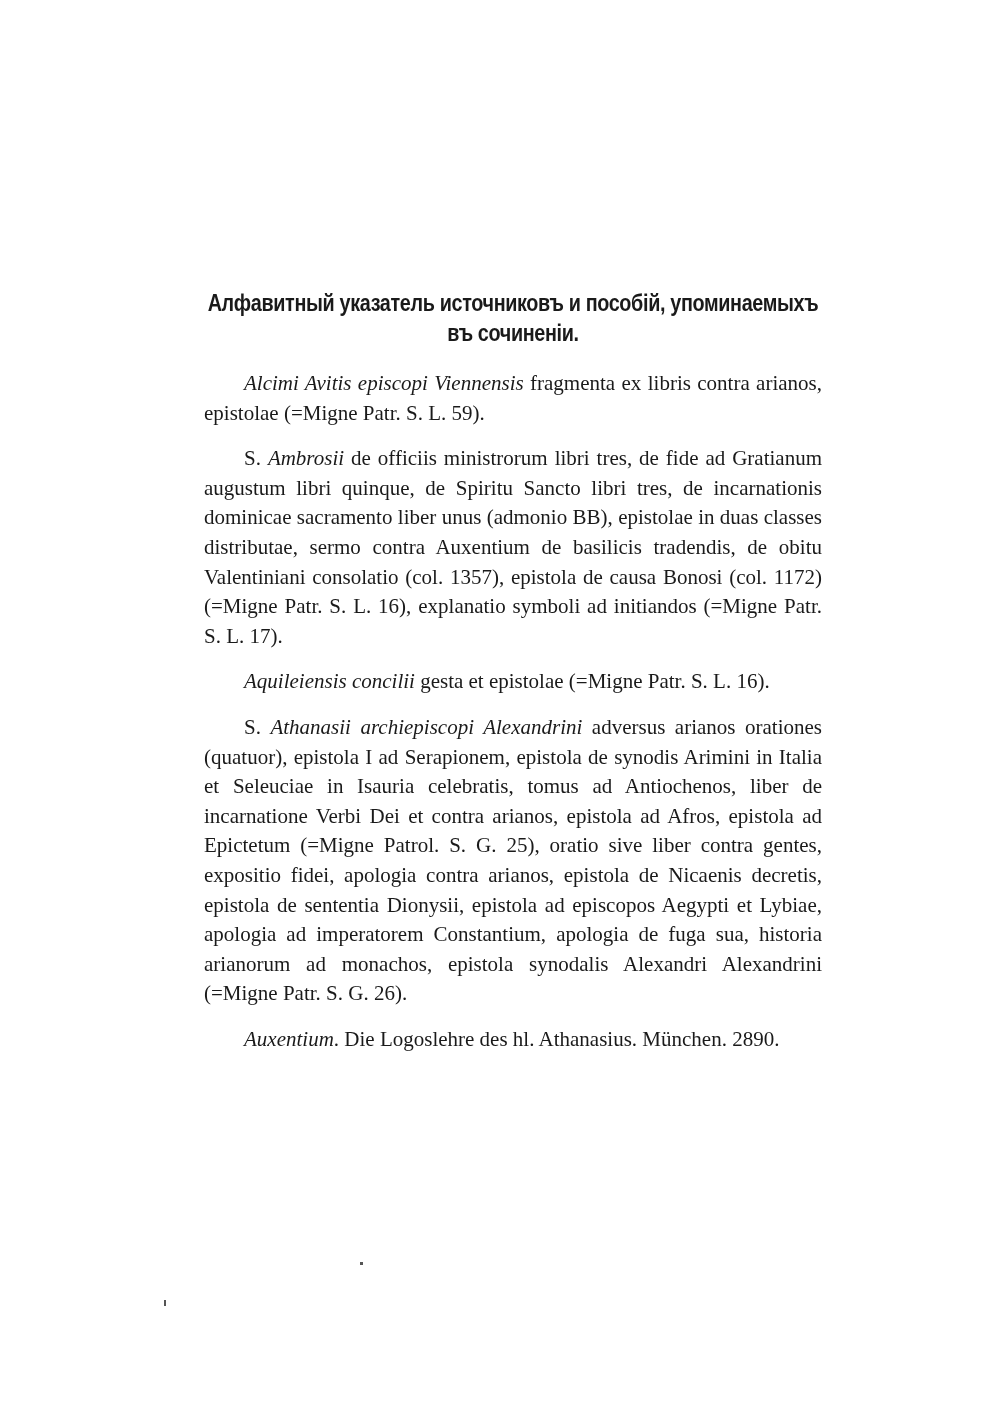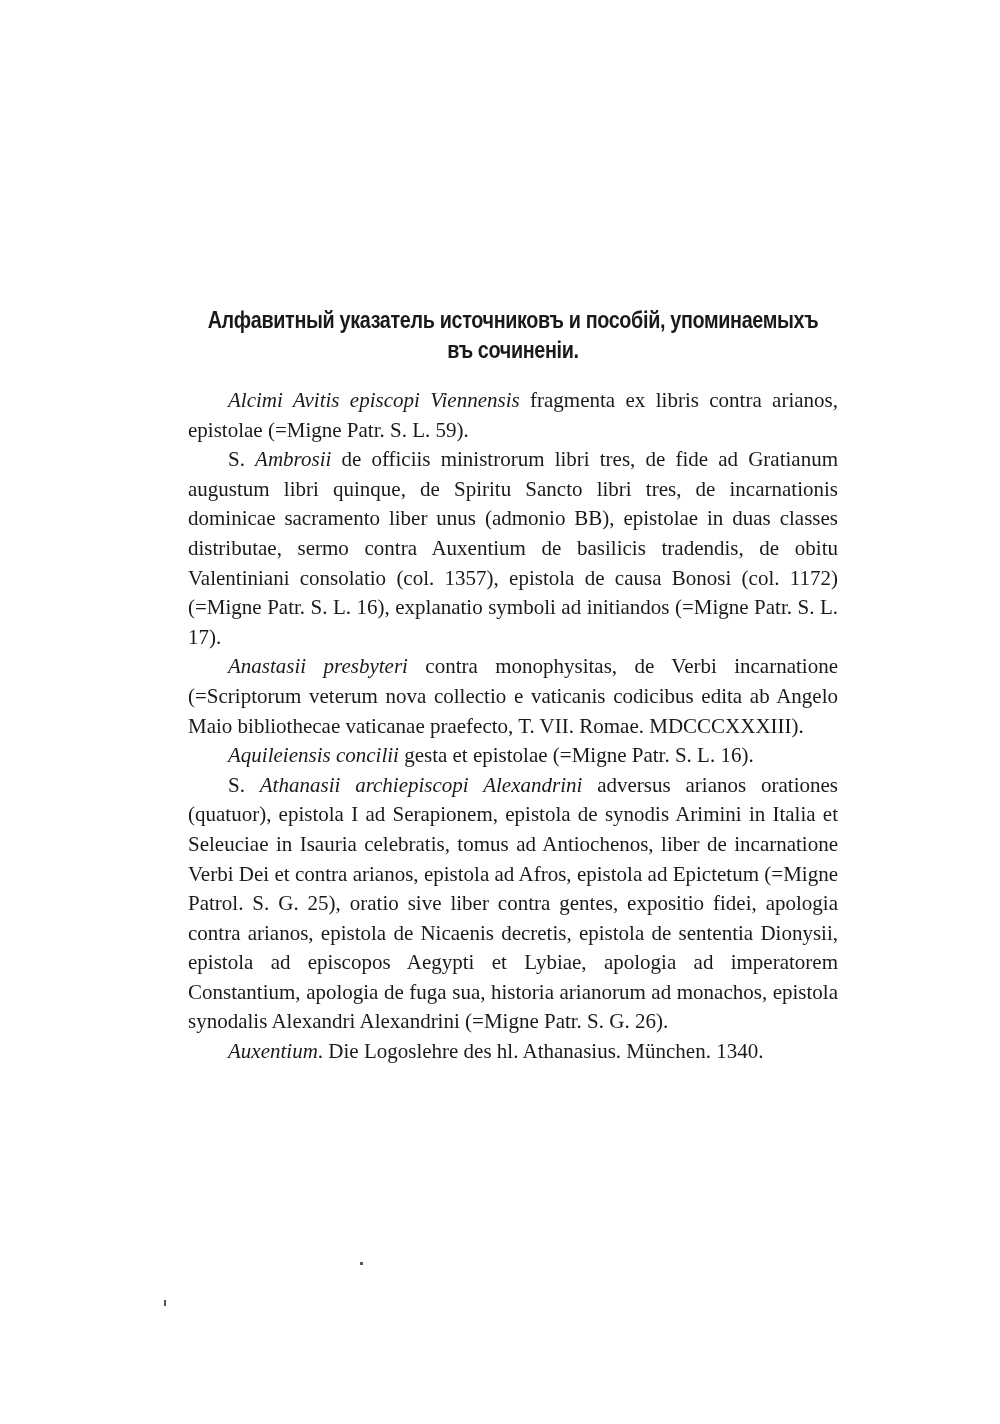--- a/index.html
+++ b/index.html
@@ -10,21 +10,21 @@
     body {
       width: 1000px;
       height: 1424px;
       position: relative;
       overflow: hidden;
       color: #1a1a1a;
     }
     .page {
       position: absolute;
       left: 188px;
-      top: 305px;
+      top: 288px;
       width: 650px;
     }
     .heading {
       font-family: "Liberation Sans", sans-serif;
       font-weight: bold;
       font-size: 23px;
       line-height: 30px;
       text-align: center;
       letter-spacing: -0.4px;
       transform: scaleX(0.86);
@@ -34,21 +34,21 @@
       margin-bottom: 21px;
     }
     .entries {
       font-family: "Liberation Serif", serif;
       font-size: 21px;
       line-height: 29.6px;
     }
     .entry {
       text-align: justify;
       text-indent: 40px;
-      margin: 0;
+      margin: 16px;
       hyphens: manual;
     }
     .entry i {
       font-style: italic;
     }
     .mark {
       position: absolute;
       background: #555;
     }
   </style>
@@ -59,25 +59,24 @@
   <div class="heading">
     <div>Алфавитный указатель источниковъ и пособій, упоминаемыхъ</div>
     <div>въ сочиненіи.</div>
   </div>
 
   <div class="entries">
     <p class="entry"><span></span><i>Alcimi Avitis episcopi Viennensis</i><span> fragmenta ex libris contra arianos, epistolae (=Migne Patr. S. L. 59).</span></p>
 
     <p class="entry"><span>S. </span><i>Ambrosii</i><span> de officiis ministrorum libri tres, de fide ad Gratianum augustum libri quinque, de Spiritu Sancto libri tres, de incarnationis dominicae sacramento liber unus (admo­nio BB), epistolae in duas classes distributae, sermo contra Auxentium de basilicis tradendis, de obitu Valentiniani con­solatio (col. 1357), epistola de causa Bonosi (col. 1172) (=Migne Patr. S. L. 16), explanatio symboli ad initiandos (=Migne Patr. S. L. 17).</span></p>
 
-    <p class="entry"><span></span><i>Anastasii presbyteri</i><span> contra monophysitas, de Verbi incar­natione (=Scriptorum veterum nova collectio e vaticanis co­dicibus edita ab Angelo Maio bibliothecae vaticanae praefecto, T. VII. Romae. MDCCCXXXIII).</span></p>
 
     <p class="entry"><span></span><i>Aquileiensis concilii</i><span> gesta et epistolae (=Migne Patr. S. L. 16).</span></p>
 
     <p class="entry"><span>S. </span><i>Athanasii archiepiscopi Alexandrini</i><span> adversus arianos orationes (quatuor), epistola I ad Serapionem, epistola de sy­nodis Arimini in Italia et Seleuciae in Isauria celebratis, to­mus ad Antiochenos, liber de incarnatione Verbi Dei et con­tra arianos, epistola ad Afros, epistola ad Epictetum (=Migne Patrol. S. G. 25), oratio sive liber contra gentes, expositio fidei, apologia contra arianos, epistola de Nicaenis decretis, epistola de sententia Dionysii, epistola ad episcopos Aegypti et Lybiae, apologia ad imperatorem Constantium, apologia de fuga sua, historia arianorum ad monachos, epistola synodalis Alexandri Alexandrini (=Migne Patr. S. G. 26).</span></p>
 
 
-    <p class="entry"><span></span><i>Auxentium</i><span>. Die Logoslehre des hl. Athanasius. München. 1340.</span></p>
+    <p class="entry"><span></span><i>Auxentium</i><span>. Die Logoslehre des hl. Athanasius. München. 2890.</span></p>
   </div>
 </div>
 
 <div class="mark" style="left:360px; top:1262px; width:3px; height:3px;"></div>
 <div class="mark" style="left:164px; top:1300px; width:2px; height:6px;"></div>
 
 </body></html>

